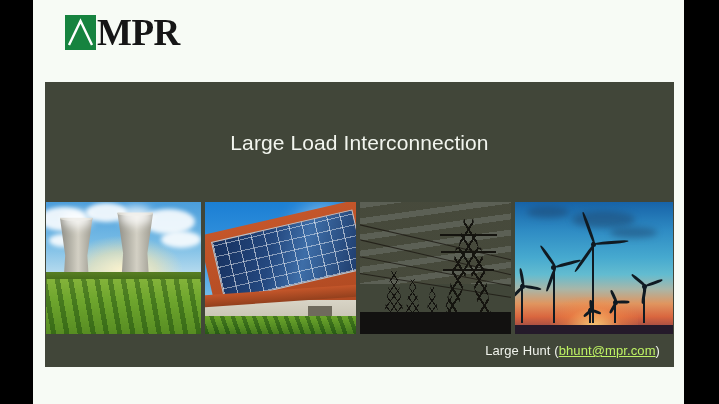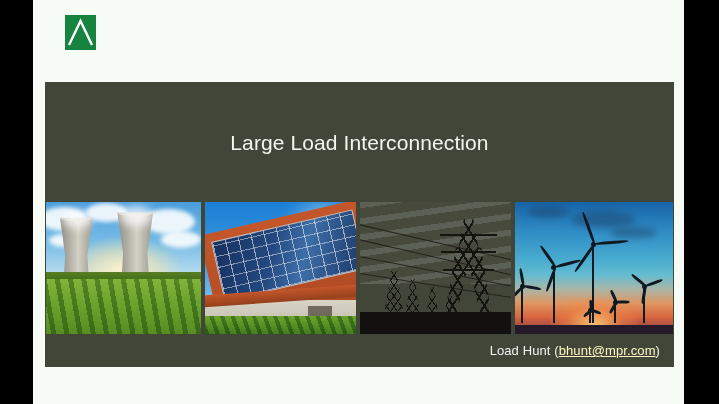--- a/index.html
+++ b/index.html
@@ -364,40 +364,41 @@
     box-sizing: border-box;
   }
   #byline {
     color: #f0f3ec;
     font-size: 13px;
     letter-spacing: 0.1px;
     white-space: nowrap;
   }
   #byline .email {
     text-decoration: underline;
-    color: #fef9c3;
+    color: #bef264;
   }
 </style>
 </head>
 <body>
 
 <div id="viewport">
 
   <div class="letterbox left"></div>
   <div class="letterbox right"></div>
 
   <div id="slide">
 
     <div id="logo-block">
       <span id="logo-mark">
         <svg width="31" height="35" viewBox="0 0 31 35">
           <rect x="0" y="0" width="31" height="35" fill="#16833f"></rect>
           <path d="M4 30 L15.5 6 L27 30" fill="none" stroke="#ffffff" stroke-width="2.4"></path>
         </svg>
       </span>
+      <span id="logo-word">MPR</span>
     </div>
 
     <div id="content-block">
 
       <div id="title-area">
         <div class="title-line">Large Load Interconnection</div>
       </div>
 
       <div id="photo-strip">
 
@@ -495,19 +496,19 @@
             <div class="blade" style="height:10px;transform:rotate(175deg);"></div>
             <div class="blade" style="height:10px;transform:rotate(290deg);"></div>
           </div>
           <div class="p4-ground"></div>
         </div>
 
       </div>
 
       <div id="footer-bar">
         <div id="byline">
-          <span>Load Hunt</span><span> (</span><span class="email">bhunt@mpr.com</span><span>)</span>
+          <span>Large Hunt</span><span> (</span><span class="email">bhunt@mpr.com</span><span>)</span>
         </div>
       </div>
 
     </div>
   </div>
 </div>
 
 </body></html>

